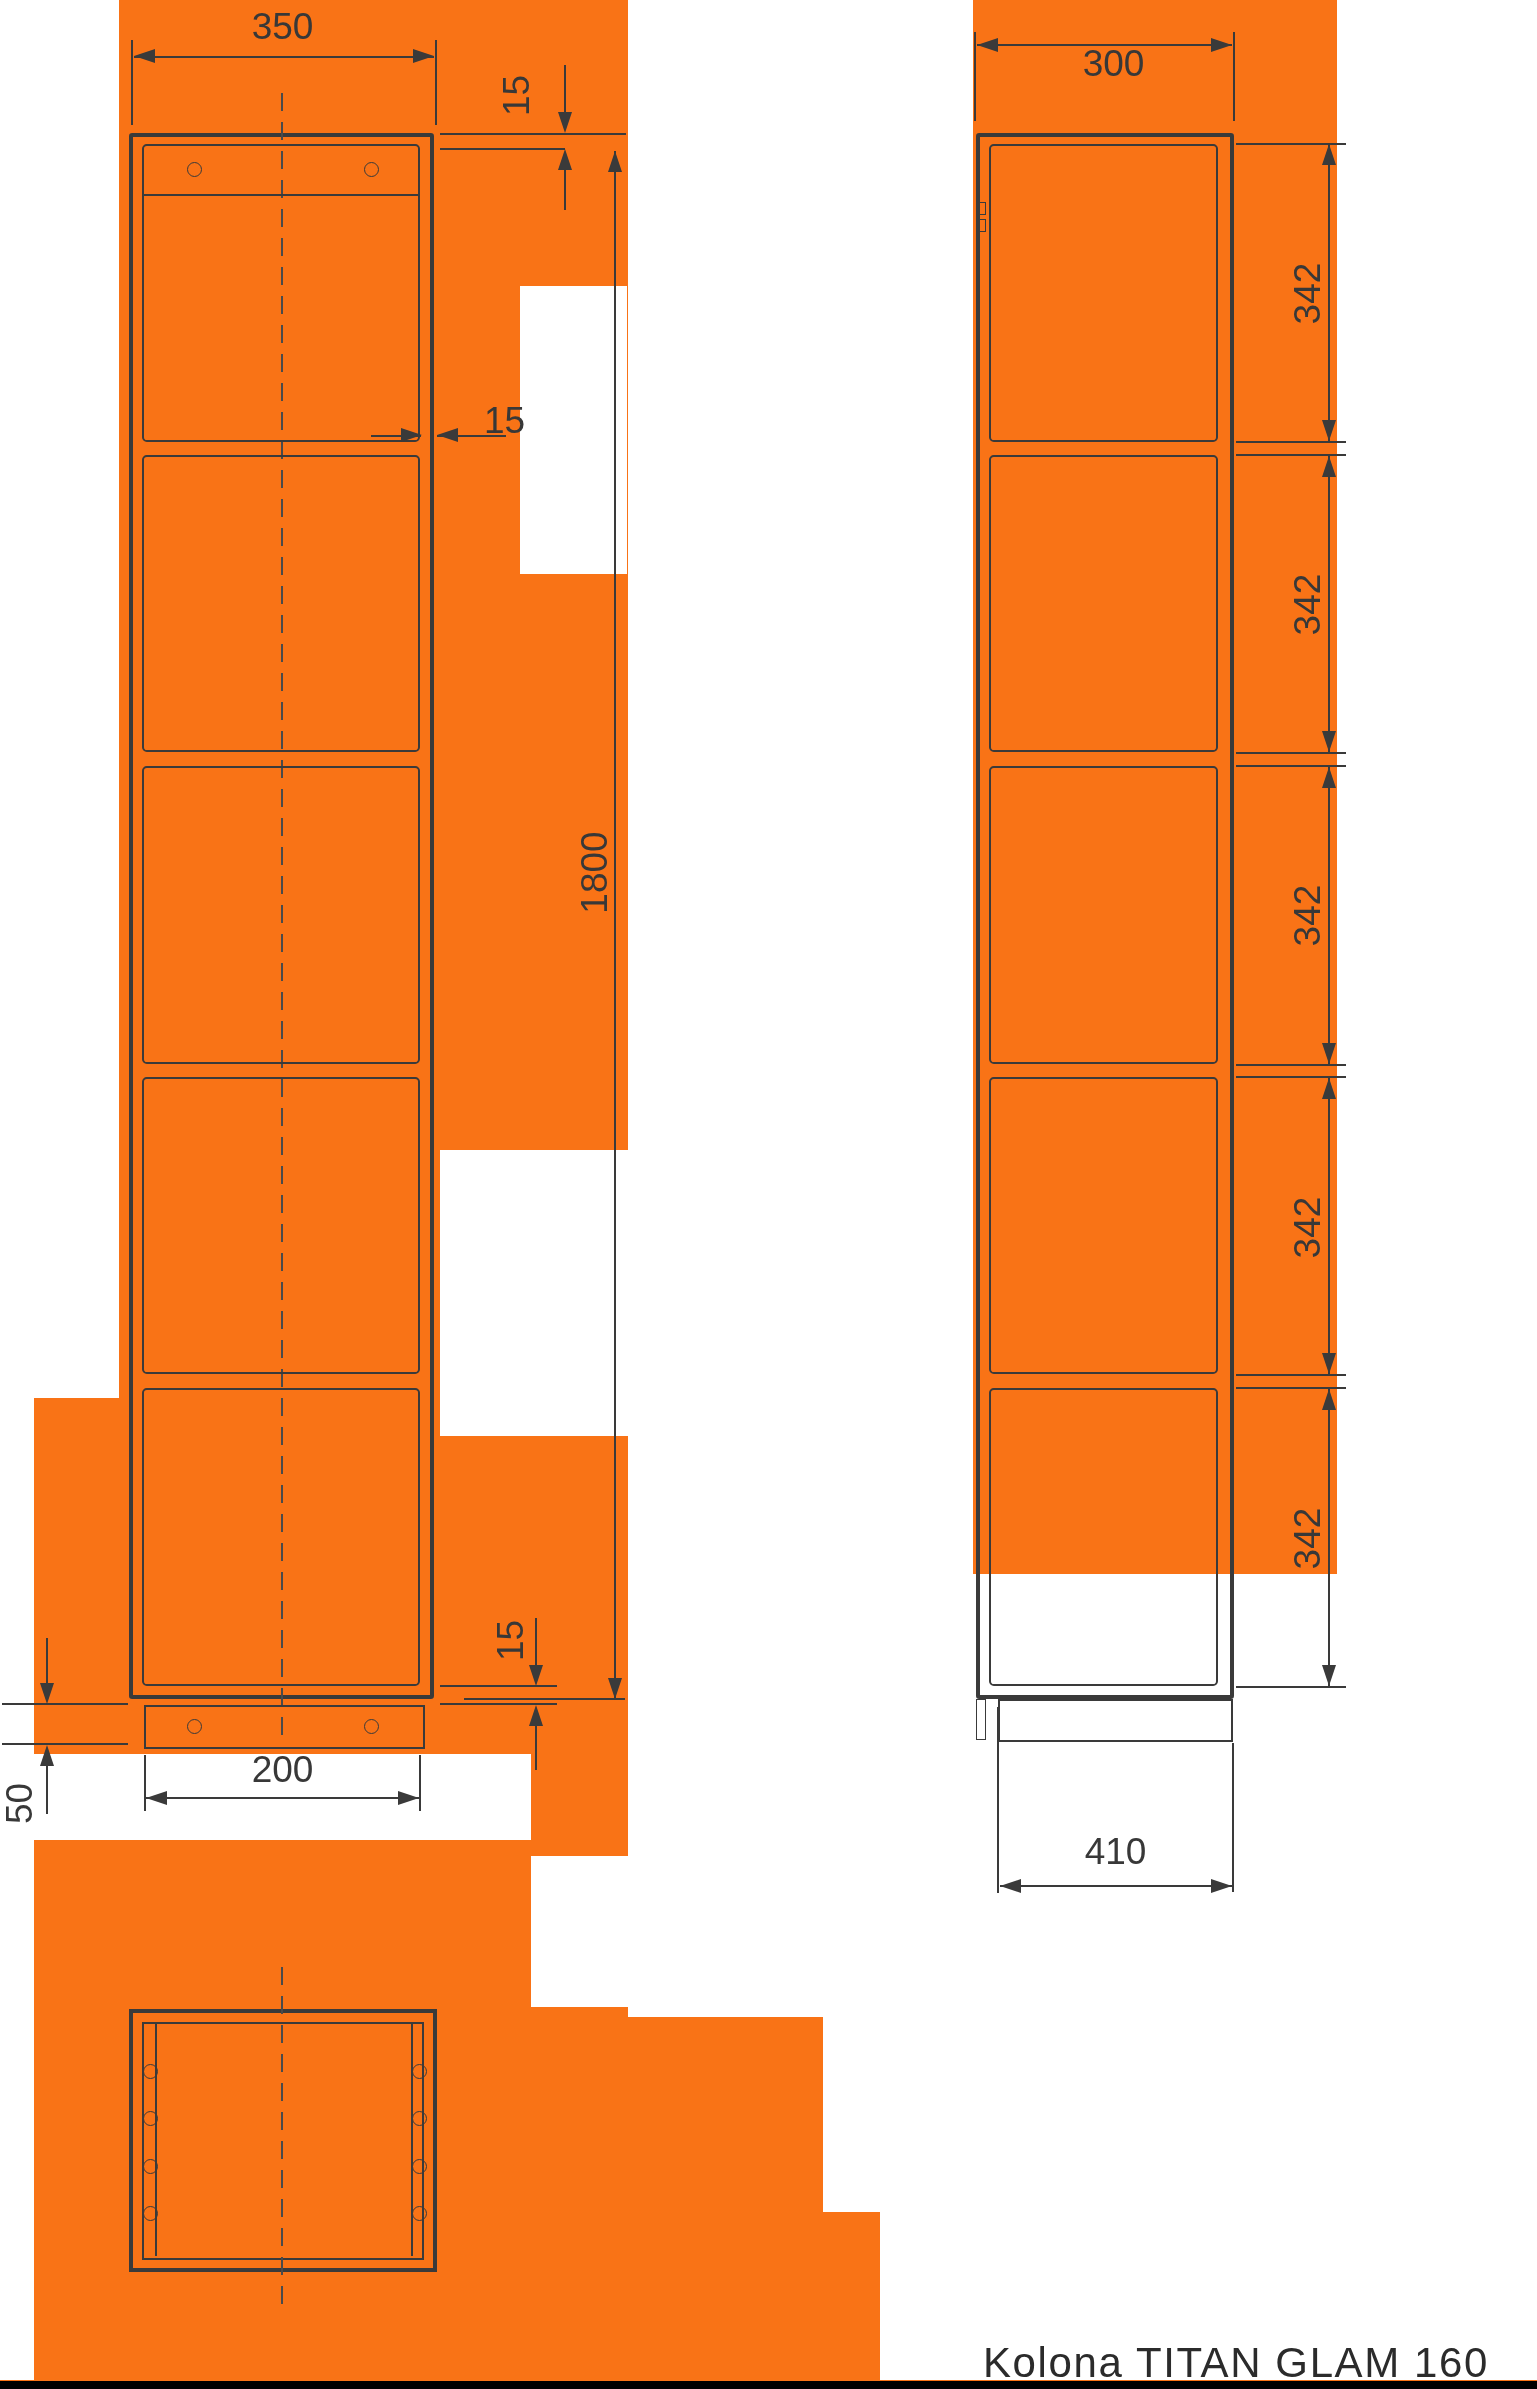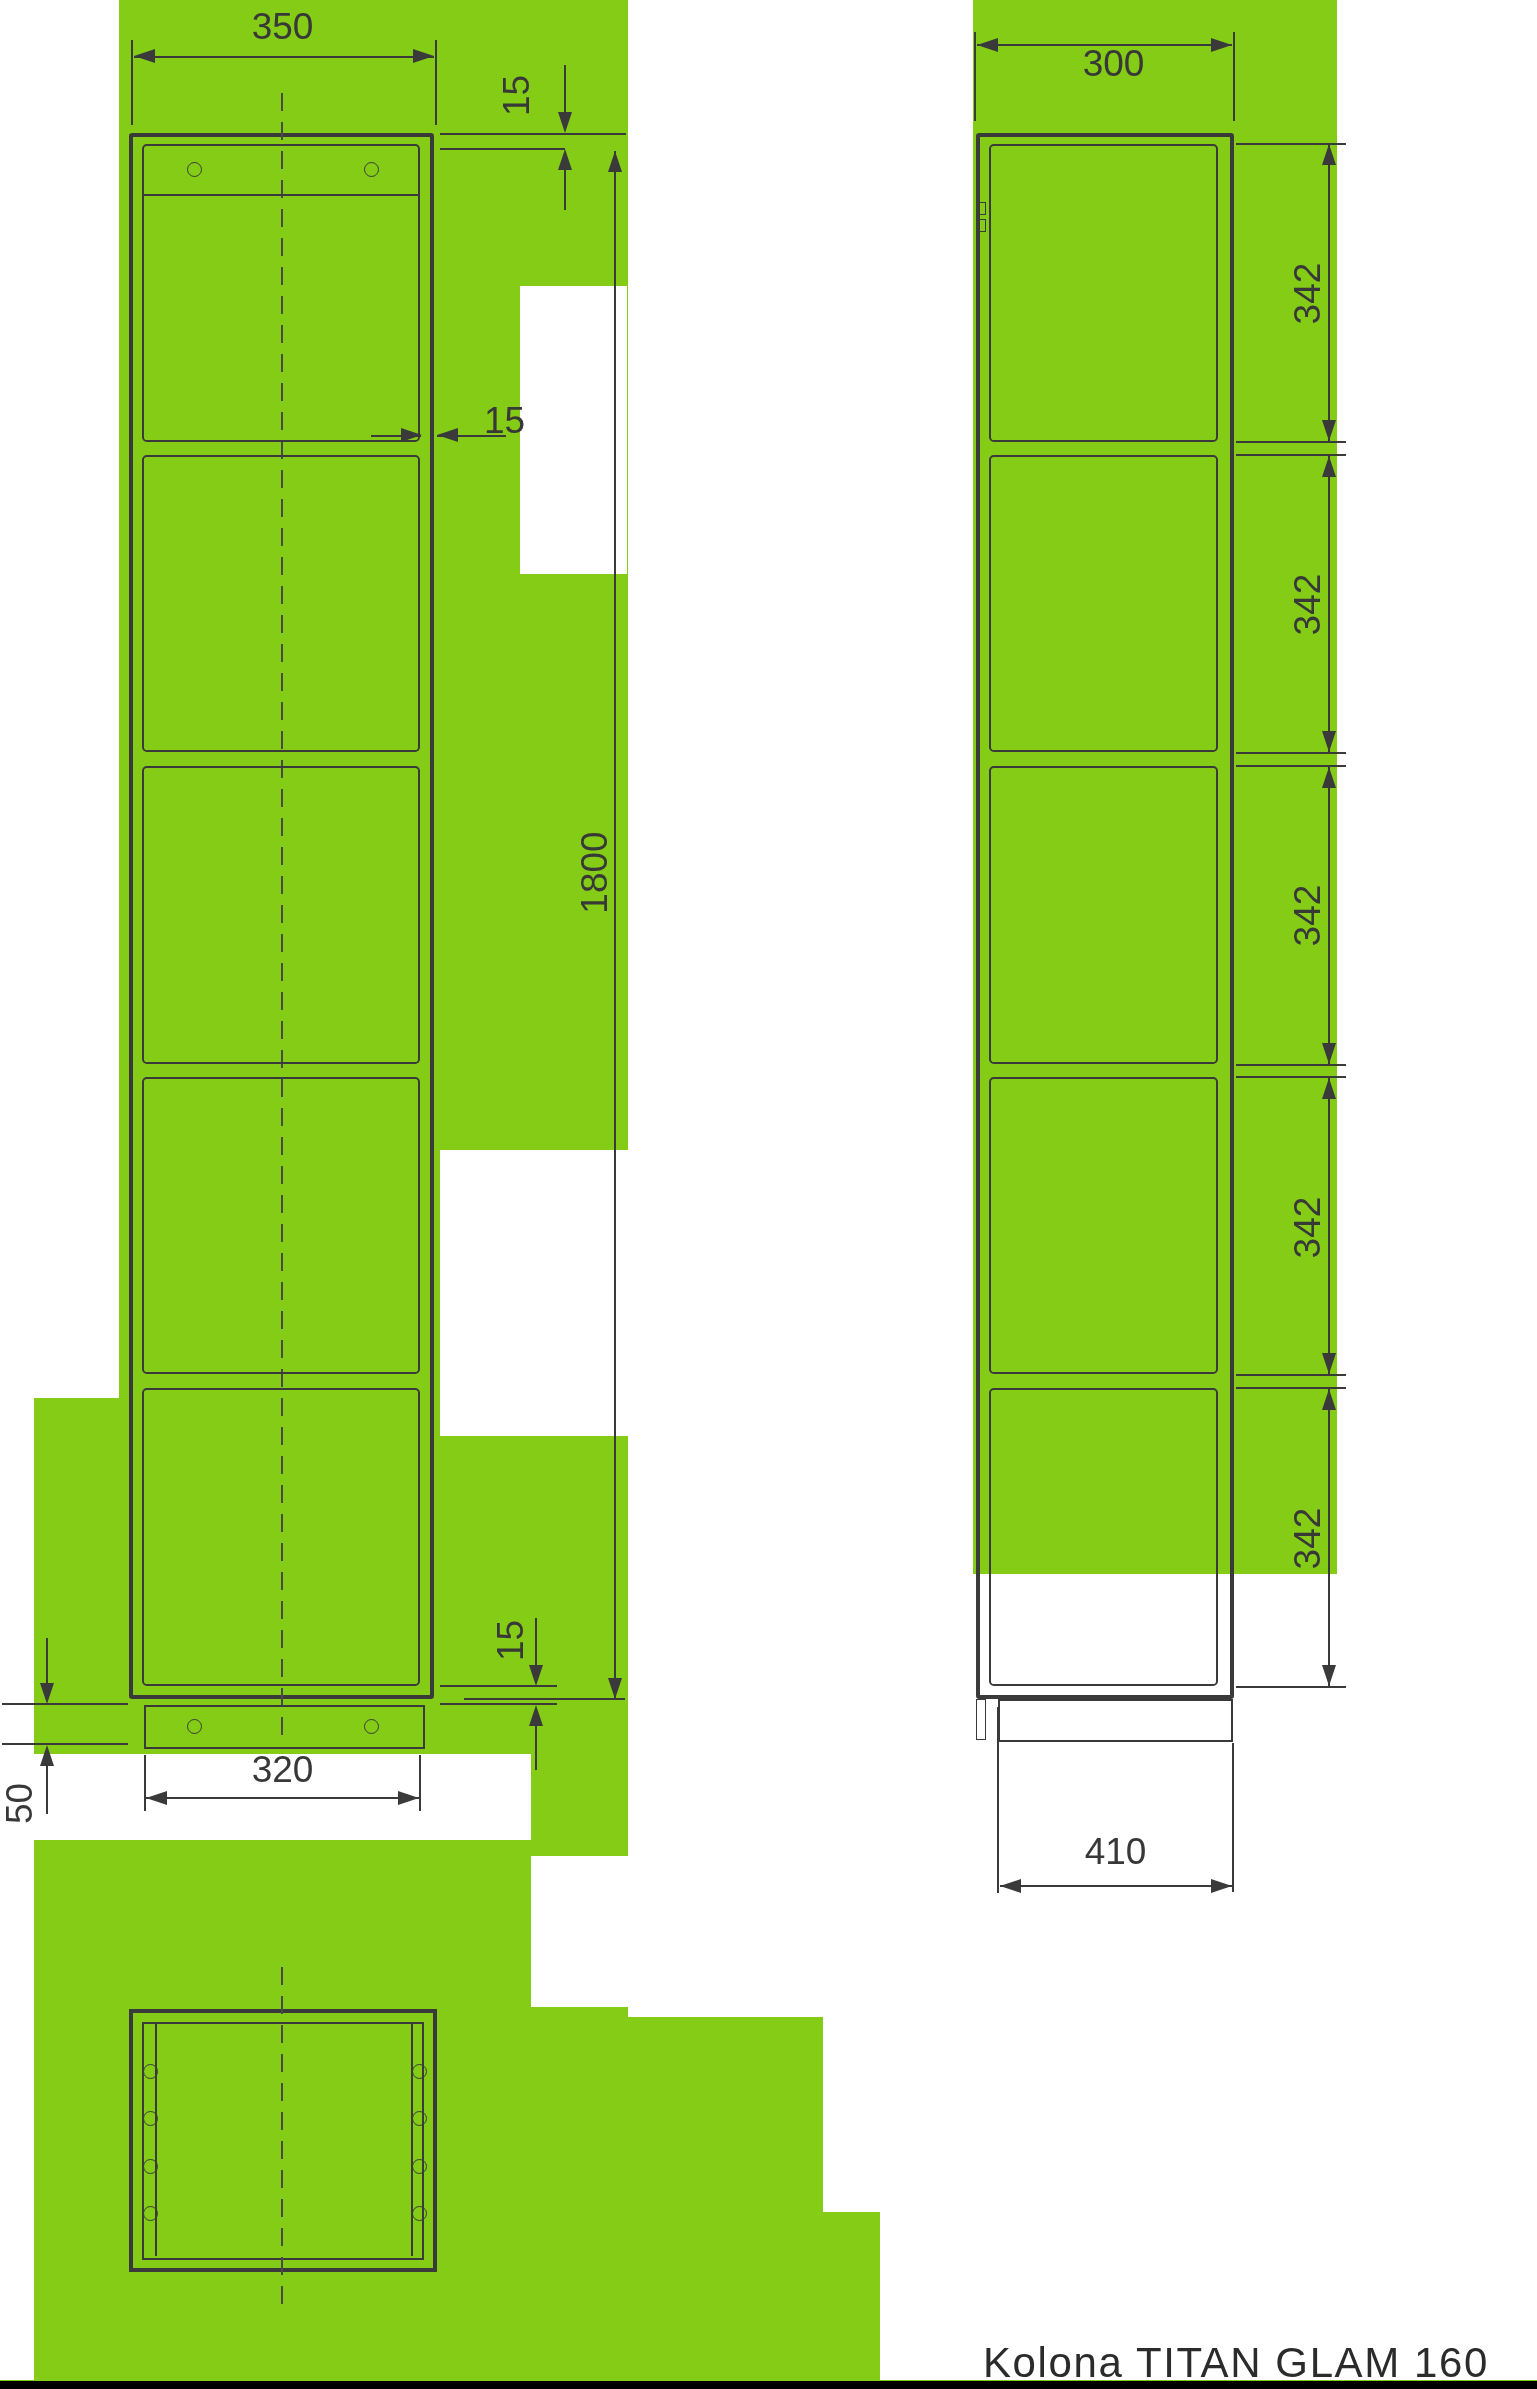--- a/index.html
+++ b/index.html
@@ -1,16 +1,16 @@
 <!DOCTYPE html>
 <html style="font-size:13px"><head>
 <meta charset="utf-8">
 <style>
   html,body{margin:0;padding:0;background:#000;}
-  #canvas{position:relative;width:1537px;height:2389px;background:#84cc16;overflow:hidden;
+  #canvas{position:relative;width:1537px;height:2389px;background:#f97316;overflow:hidden;
           font-family:"Liberation Sans", sans-serif;}
   .paper{position:absolute;background:#fff;}
   .hl{position:absolute;height:2.4px;background:#3a3a3a;}
   .vl{position:absolute;width:2.4px;background:#3a3a3a;}
   .hl.thin{height:1.6px;} .vl.thin{width:1.6px;}
   .rect{position:absolute;border:2.4px solid #3a3a3a;border-radius:4.8px;background:transparent;}
   .rect.thick{border-width:4px;border-radius:3.2px;}
   .rect.sq{border-radius:0;}
   .dash-v{position:absolute;width:1.6px;
           background:repeating-linear-gradient(180deg,#4a4a4a 0 18px,transparent 18px 29px);}
@@ -116,21 +116,21 @@
       <div class="vl thin" style="left:46px;top:1766px;height:48px;"></div>
       <div class="dimtext rot" style="left:-17px;top:1785px;width:73px;">50</div>
     </div>
 
     <div>
       <div class="vl thin" style="left:144px;top:1755px;width:1.6px;height:56px;"></div>
       <div class="vl thin" style="left:419px;top:1755px;width:1.6px;height:56px;"></div>
       <div class="hl thin" style="left:146px;top:1797px;width:273px;"></div>
       <div class="ah left" style="left:146px;top:1791px;"></div>
       <div class="ah right" style="left:398px;top:1791px;"></div>
-      <div class="dimtext" style="left:246px;top:1751px;width:73px;">320</div>
+      <div class="dimtext" style="left:246px;top:1751px;width:73px;">200</div>
     </div>
   </div>
 
   <div>
     <div class="rect thick sq" style="left:129px;top:2009px;width:300px;height:255px;"></div>
     <div class="rect sq" style="left:142px;top:2022px;width:278px;height:234px;"></div>
     <div class="vl thin" style="left:155px;top:2024px;height:232px;"></div>
     <div class="vl thin" style="left:411px;top:2024px;height:232px;"></div>
     <div class="circ" style="left:143px;top:2064px;"></div>
     <div class="circ" style="left:143px;top:2111px;"></div>

